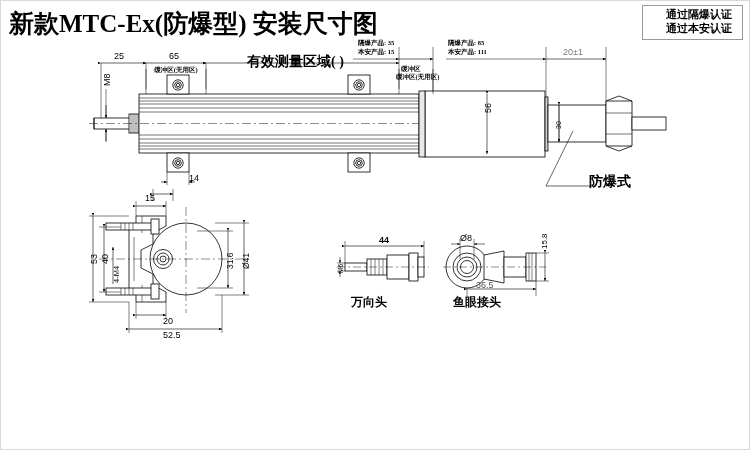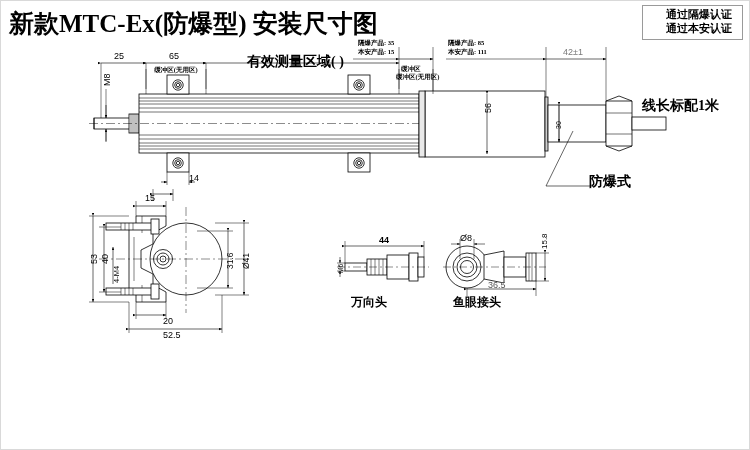--- a/index.html
+++ b/index.html
@@ -341,30 +341,29 @@
   <div class="lbl dim" style="left:188px;top:172px;">14</div>
 
   <div class="lbl dim" style="left:482px;top:112px;height:0;width:0;">
     <span class="rot90" style="display:inline-block;position:absolute;left:0;top:0;font-size:9px;">56</span>
   </div>
 
   <div class="lbl dim-sm" style="left:554px;top:128px;height:0;width:0;">
     <span class="rot90" style="display:inline-block;position:absolute;left:0;top:0;font-size:7px;">30</span>
   </div>
 
-  <div class="lbl dim" style="left:562px;top:46px;color:#7a7a7a;">42±1</div>
+  <div class="lbl dim" style="left:562px;top:46px;color:#7a7a7a;">20±1</div>
 
   <div class="lbl cn-sm" style="left:357px;top:38px;text-align:left;">隔爆产品: 35</div>
   <div class="lbl cn-sm" style="left:357px;top:47px;text-align:left;">本安产品: 15</div>
   <div class="lbl cn-sm" style="left:400px;top:64px;text-align:left;">缓冲区</div>
 
   <div class="lbl cn-sm" style="left:447px;top:38px;text-align:left;">隔爆产品: 85</div>
   <div class="lbl cn-sm" style="left:447px;top:47px;text-align:left;">本安产品: 111</div>
 
-  <div class="lbl cn-big" style="left:641px;top:96px;">线长标配1米</div>
   <div class="lbl cn-md" style="left:588px;top:172px;">防爆式</div>
 
   <div class="lbl dim" style="left:144px;top:192px;">15</div>
 
   <div class="lbl dim" style="left:88px;top:263px;height:0;width:0;">
     <span class="rot90" style="display:inline-block;position:absolute;left:0;top:0;font-size:9px;">53</span>
   </div>
   <div class="lbl dim" style="left:99px;top:263px;height:0;width:0;">
     <span class="rot90" style="display:inline-block;position:absolute;left:0;top:0;font-size:9px;">40</span>
   </div>
@@ -385,16 +384,16 @@
   <div class="lbl dim" style="left:378px;top:234px;font-weight:bold;">44</div>
   <div class="lbl dim-sm" style="left:336px;top:272px;height:0;width:0;">
     <span class="rot90" style="display:inline-block;position:absolute;left:0;top:0;font-size:6.5px;">M6</span>
   </div>
   <div class="lbl cn-cap" style="left:350px;top:293px;">万向头</div>
 
   <div class="lbl dim" style="left:459px;top:232px;">Ø8</div>
   <div class="lbl dim" style="left:539px;top:248px;height:0;width:0;">
     <span class="rot90" style="display:inline-block;position:absolute;left:0;top:0;font-size:8px;">15.8</span>
   </div>
-  <div class="lbl dim" style="left:487px;top:279px;color:#555;">36.5</div>
+  <div class="lbl dim" style="left:475px;top:279px;color:#555;">36.5</div>
   <div class="lbl cn-cap" style="left:452px;top:293px;">鱼眼接头</div>
 
 </div>
 
 </body></html>

